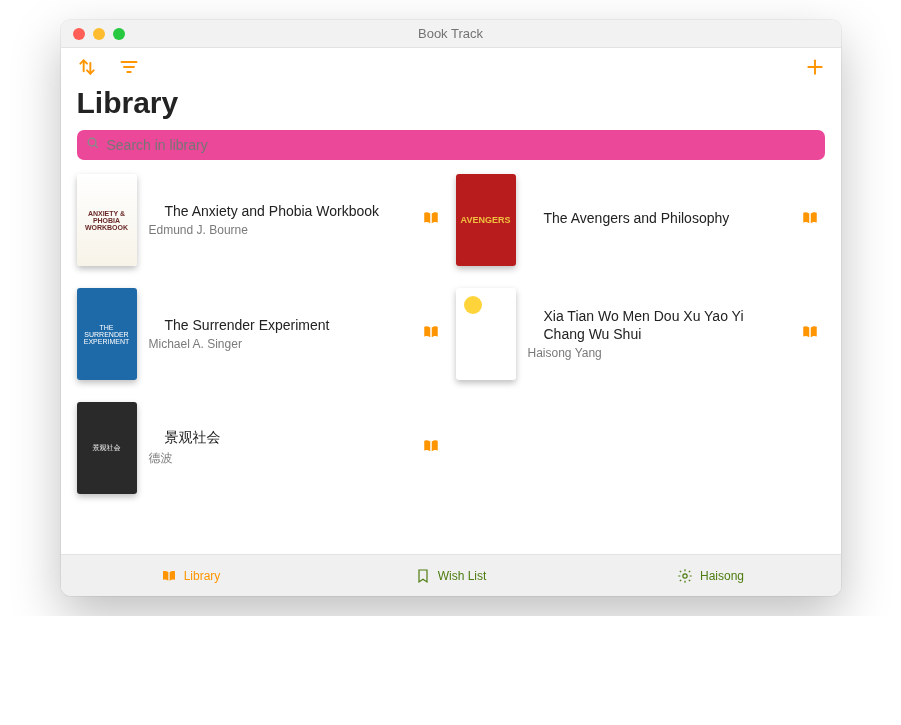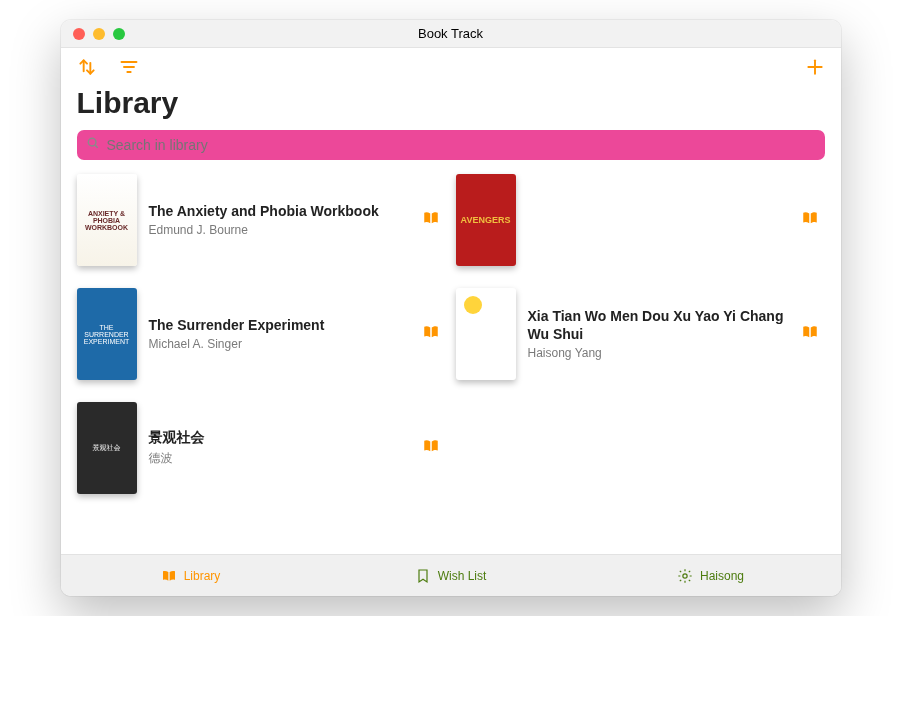--- a/index.html
+++ b/index.html
@@ -35,21 +35,21 @@
   }
   .tl { width: 12px; height: 12px; border-radius: 50%; }
   .tl.red { background: #ff5f57; }
   .tl.yellow { background: #febc2e; }
   .tl.green { background: #28c840; }
   .title {
     position: absolute;
     left: 0; right: 0;
     text-align: center;
     font-size: 13px;
-    color: #000000;
+    color: #737373;
     pointer-events: none;
   }
   .toolbar {
     height: 38px;
     display: flex;
     align-items: center;
     padding: 0 14px;
     gap: 18px;
   }
   .toolbar .spacer { flex: 1; }
@@ -121,24 +121,25 @@
   }
   .bk1 { background: linear-gradient(#fff,#f7f3e8); color:#6a2a2a; font-weight:bold; }
   .bk2 { background: #b91c1c; color:#f0c040; font-weight:bold; font-size:9px; }
   .bk3 { background: #1e6aa8; color:#fff; font-size:7px; }
   .bk4 { background: #fff; position:relative; }
   .bk4::before { content:""; position:absolute; top:8px; left:8px; width:18px;height:18px;border-radius:50%;background:#ffd43b;}
   .bk5 { background: #2a2a2a; color:#fff; font-size:7px; }
   .meta { flex: 1; min-width: 0; }
   .btitle {
     font-size: 14px;
-    font-weight: 700;
+    font-weight: 400;
     color: #222;
     margin-bottom: 3px;
     line-height: 1.25;
+    margin-left: 16px;
   }
   .bauthor {
     font-size: 12px;
     color: #7a7a7a;
   }
   .status-icon {
     color: #ff9500;
     flex-shrink: 0;
     margin-right: 6px;
   }
@@ -221,20 +222,21 @@
           <div class="btitle">The Anxiety and Phobia Workbook</div>
           <div class="bauthor">Edmund J. Bourne</div>
         </div>
         <div class="status-icon"><svg width="18" height="18" viewBox="0 0 24 24" fill="currentColor">
             <path d="M3 5c2-1 5-1 8 1v13c-3-2-6-2-8-1V5zm18 0c-2-1-5-1-8 1v13c3-2 6-2 8-1V5z"></path>
           </svg></div>
       </div>
       <div class="book">
         <div class="cover bk2">AVENGERS</div>
         <div class="meta">
+          <div class="btitle">The Avengers and Philosophy</div>
         </div>
         <div class="status-icon"><svg width="18" height="18" viewBox="0 0 24 24" fill="currentColor">
             <path d="M3 5c2-1 5-1 8 1v13c-3-2-6-2-8-1V5zm18 0c-2-1-5-1-8 1v13c3-2 6-2 8-1V5z"></path>
           </svg></div>
       </div>
       <div class="book">
         <div class="cover bk3">THE SURRENDER EXPERIMENT</div>
         <div class="meta">
           <div class="btitle">The Surrender Experiment</div>
           <div class="bauthor">Michael A. Singer</div>

